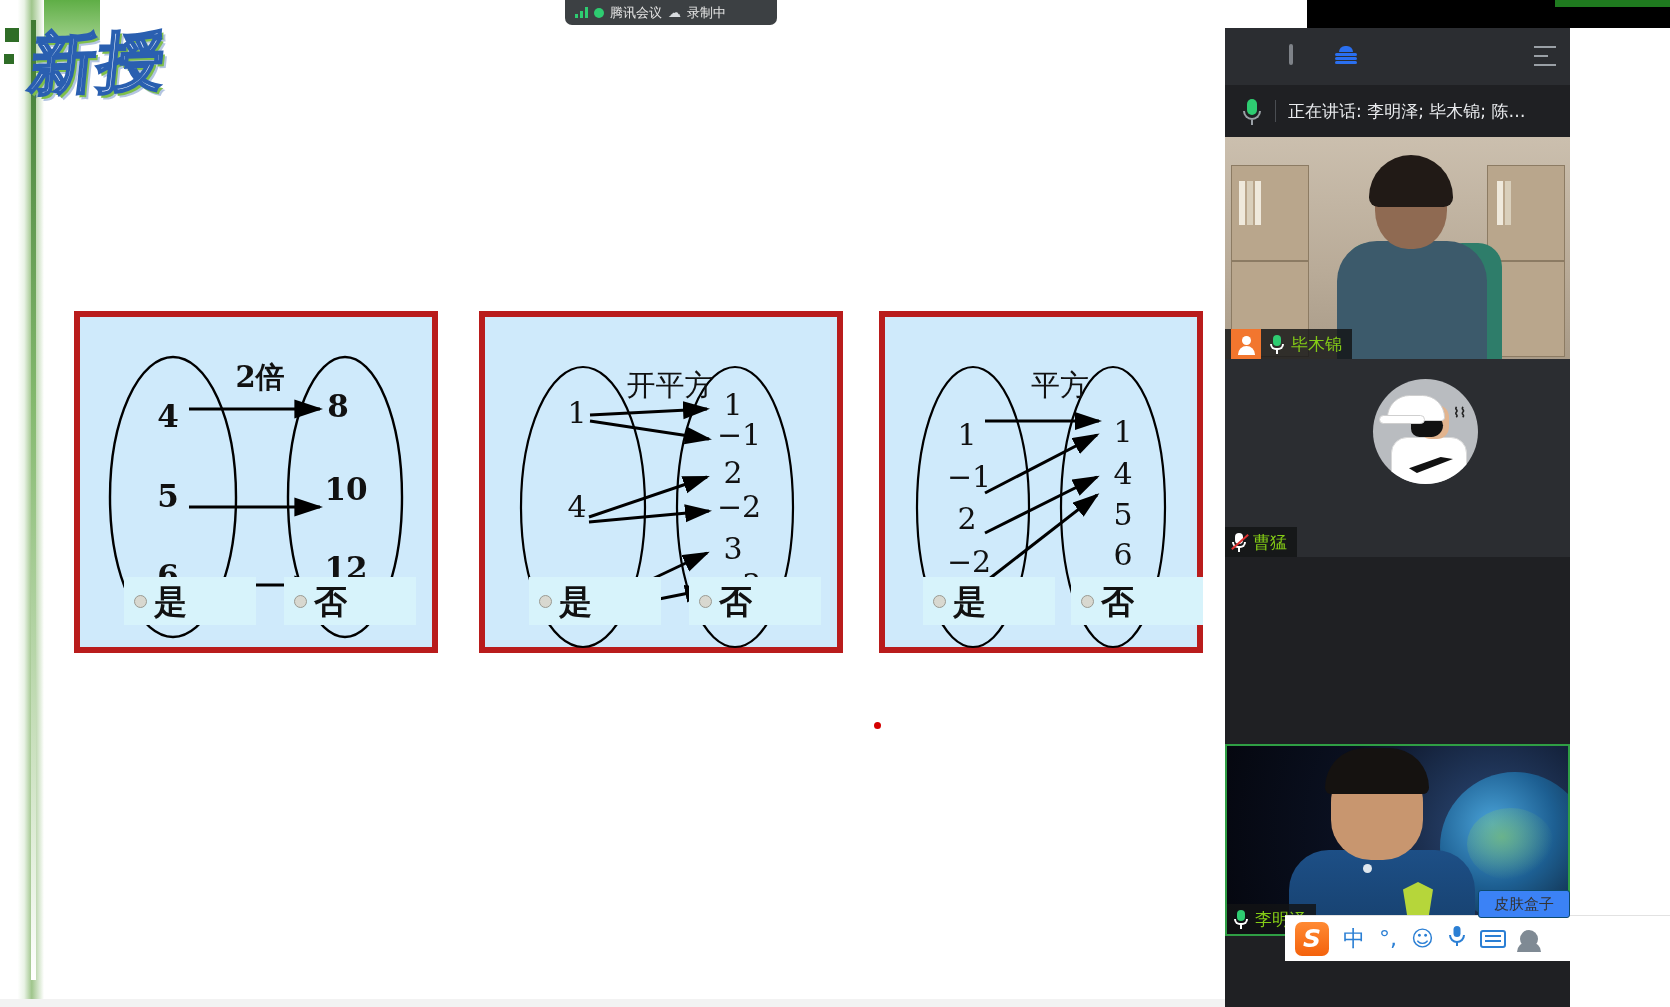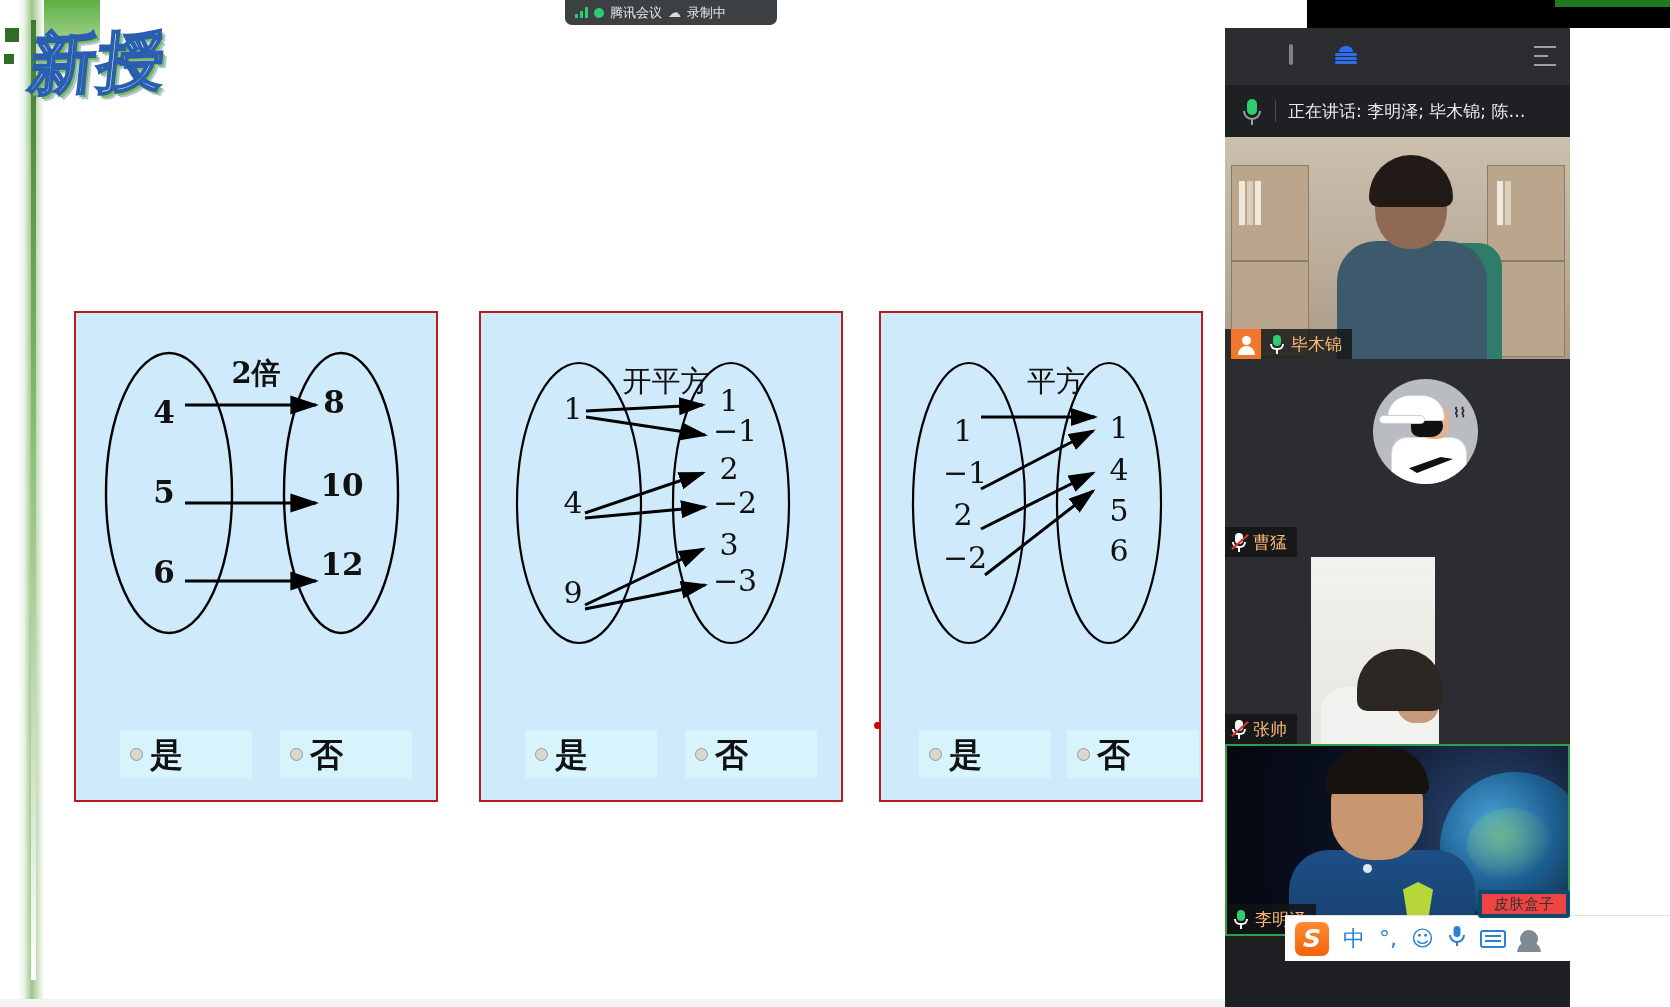--- a/index.html
+++ b/index.html
@@ -51,22 +51,22 @@
   .slide-title {
     position:absolute; left: 95px; top: 140px; width: 1100px;
     font-family: "DejaVu Serif", serif;
     font-size: 50px; font-weight: 700; color:#111;
     letter-spacing: 2px; white-space: nowrap;
   }
   .slide-title .ex { margin-right: 58px; }
 
   
   .panel {
-    position:absolute; top: 311px; height: 491px;
-    background: #cfeafb; border: 2px solid #b91c1c;
+    position:absolute; top: 311px; height: 342px;
+    background: #cfeafb; border: 6px solid #b91c1c;
   }
   #panel-1 { left: 74px;  width: 364px; }
   #panel-2 { left: 479px; width: 364px; background:#cfeafb;text-align:right; }
   #panel-3 { left: 879px; width: 324px; }
 
   .panel-svg { position:absolute; left:0; top:0; }
 
   
   .answer-row { position:absolute; bottom: 22px; left: 0; width: 100%; height: 48px; }
   .answer-opt {
@@ -172,21 +172,21 @@
     position:absolute; left:0; bottom:0; height: 30px;
     background: rgba(18,19,21,.82); display:flex; align-items:center;
     padding: 0 10px 0 6px; gap:6px;
   }
   .host-badge {
     width:30px; height:30px; background:#f2762e;
     display:flex; align-items:center; justify-content:center; margin-right:2px;
   }
   .host-badge .p-head { width:9px; height:9px; border-radius:50%; background:#fff; position:relative; top:-4px;}
   .host-badge .p-body { position:absolute; width:17px; height:9px; border-radius:9px 9px 0 0; background:#fff; margin-top:13px;}
-  .chip-name { color:#fdba74; font-size:17px; font-family:"DejaVu Sans", sans-serif; white-space:nowrap; }
+  .chip-name { color:#84cc16; font-size:17px; font-family:"DejaVu Sans", sans-serif; white-space:nowrap; }
   .mic-small { width:16px; height:20px; position:relative; flex:0 0 auto; }
   .mic-small .cap { position:absolute; left:4px; top:1px; width:8px; height:11px; border-radius:4px; background:#fff; }
   .mic-small .arc { position:absolute; left:1px; top:10px; width:14px; height:6px; border:2px solid #fff; border-top:none; border-radius:0 0 8px 8px; }
   .mic-small .stem { position:absolute; left:7px; top:16px; width:2px; height:4px; background:#fff; }
   .mic-small.on .cap { background:#2ecc71; }
   .mic-small.muted .slash {
     position:absolute; left:-2px; top:9px; width:22px; height:2px; background:#e03131;
     transform: rotate(-42deg); transform-origin: center;
   }
 
@@ -249,21 +249,21 @@
   }
   .ime-item { color:#2b7fd4; font-size: 22px; font-family:"DejaVu Sans", sans-serif; }
   .ime-kb { width:26px; height:18px; border:2px solid #2b7fd4; border-radius:3px; position:relative; }
   .ime-kb::after { content:""; position:absolute; left:3px; top:3px; width:16px; height:2px; background:#2b7fd4;
     box-shadow: 0 5px 0 #2b7fd4; }
   .ime-person { width:18px; height:18px; border-radius:50%; background:#7f8a94; position:relative; }
   .ime-person::after{content:"";position:absolute;left:-3px;top:12px;width:24px;height:10px;border-radius:12px 12px 0 0;background:#7f8a94;}
 
   .skin-tip {
     position:absolute; left: 1478px; top: 890px; width: 92px; height: 28px;
-    background:#ef4444; border:4px solid #0c4a6e; border-radius:3px;
+    background:#3b82f6; border:1px solid #0c4a6e; border-radius:3px;
     display:flex; align-items:center; justify-content:center;
     font-size: 15px; color:#333; font-family:"DejaVu Sans", sans-serif; z-index: 61;
   }
 
   
   .taskbar-sliver { position:absolute; left:0; top: 999px; width: 1225px; height: 8px; background:#f2f2f2; }
 </style>
 </head>
 <body>
 
@@ -481,37 +481,20 @@
         <span class="mic-small muted">
           <span class="cap"></span>
             <span class="arc"></span>
             <span class="stem"></span>
             <span class="slash"></span>
         </span>
         <span class="chip-name">曹猛</span>
       </div>
     </div>
 
-    <div class="tile" id="tile-3">
-      <div style="position:absolute;inset:0;">
-        <div class="t3-wall"></div>
-        <div class="t3-shirt"></div>
-        <div class="t3-face"></div>
-        <div class="t3-hair"></div>
-      </div>
-      <div class="name-chip">
-        <span class="mic-small muted">
-          <span class="cap"></span>
-            <span class="arc"></span>
-            <span class="stem"></span>
-            <span class="slash"></span>
-        </span>
-        <span class="chip-name">张帅</span>
-      </div>
-    </div>
 
     <div class="tile" id="tile-4">
       <div style="position:absolute;inset:0;">
         <div class="t4-space"></div>
         <div class="t4-earth"></div>
         <div class="t4-jersey"></div>
         <div class="t4-head"></div>
         <div class="t4-hair"></div>
         <div class="t4-collarbtn"></div>
         <div class="t4-badge"></div>

